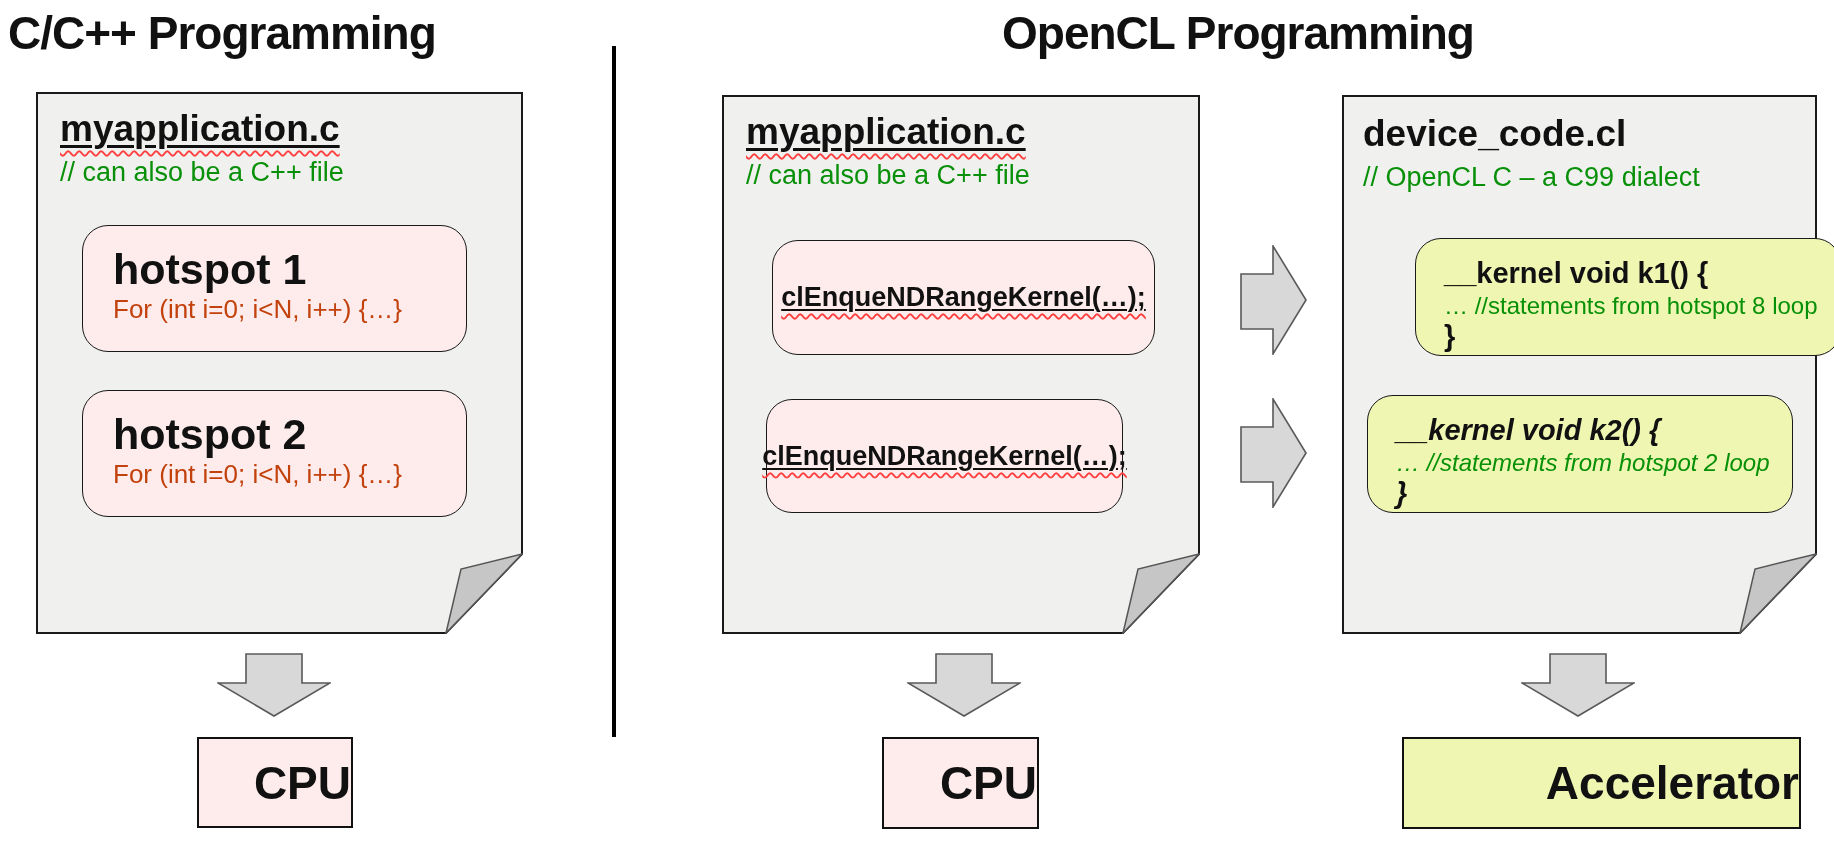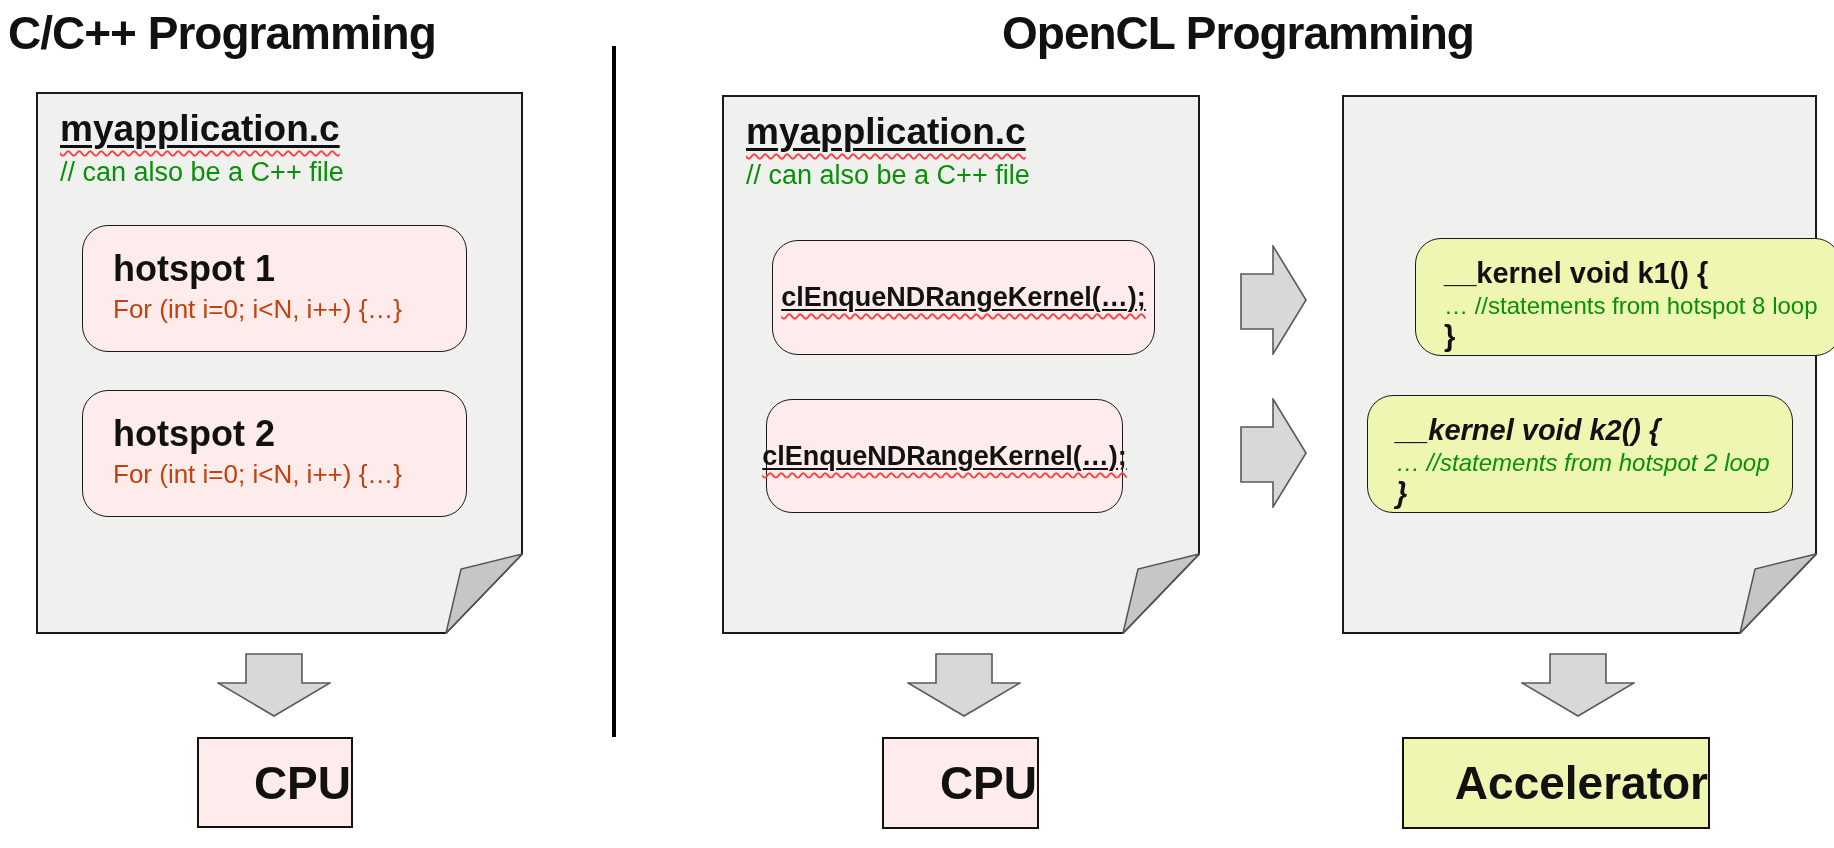--- a/index.html
+++ b/index.html
@@ -25,21 +25,21 @@
   .fname { font-size:37px; font-weight:700; line-height:46px; white-space:nowrap; }
   .u-solid { text-decoration:underline solid #111; text-decoration-thickness:2.5px; text-underline-offset:4px; }
   .u-wavy  { text-decoration:underline wavy #ff4040; text-decoration-thickness:2px; text-underline-offset:9px; }
   .comment { font-size:27px; line-height:33px; color:#089008; margin-top:4px; white-space:nowrap; }
 
   
   .pinkbox {
     position:absolute; background:#fdeceb; border:1.8px solid #1a1a1a; border-radius:26px;
     box-sizing:border-box;
   }
-  .hotspot-title { font-size:36px; font-weight:700; line-height:46px; }
+  .hotspot-title { font-size:43px; font-weight:700; line-height:46px; }
   .hotspot-code  { font-size:26px; line-height:34px; color:#c2410c; white-space:nowrap; }
   .callbox { display:flex; align-items:center; justify-content:center; }
   .call-text { font-size:27px; font-weight:700; white-space:nowrap; }
   .call-text .u-solid { text-decoration-thickness:2px; text-underline-offset:3px; }
   .call-text .u-wavy  { text-underline-offset:7px;text-align:center; }
 
   
   .yellowbox {
     position:absolute; background:#eef6b2; border:1.8px solid #1a1a1a; border-radius:26px;
     box-sizing:border-box; padding:17px 10px 0 28px;
@@ -124,33 +124,37 @@
   </svg>
   <svg class="abs" style="left:1240px; top:398px;" width="67" height="110" viewBox="0 0 67 110">
     <polygon points="1,29 33,29 33,1 66,55 33,109 33,84 1,84" fill="#d8d8d8" stroke="#595959" stroke-width="1.6"></polygon>
   </svg>
 
   <div class="abs doc" style="left:1342px; top:95px; width:475px; height:539px;">
     <svg width="475" height="539" viewBox="0 0 475 539">
       <path d="M1,1 H474 V459 L398,538 H1 Z" fill="#f0f0ef" stroke="#1a1a1a" stroke-width="2"></path>
       <path d="M398,538 L474,459 L413,474 Z" fill="#c6c6c6" stroke="#555" stroke-width="1.5"></path>
     </svg>
+    <div class="doc-head" style="left:21px; top:16px;">
+      <div class="fname">device_code.cl</div>
+      <div class="comment">// OpenCL C – a C99 dialect</div>
+    </div>
     <div class="yellowbox" style="left:25px; top:143px; width:426px; height:118px;margin-left:48px;">
       <div class="kernel-sig">__kernel void k1() {</div>
       <div class="kernel-body">… //statements from hotspot 8 loop</div>
       <div class="kernel-close">}</div>
     </div>
     <div class="yellowbox" style="left:25px; top:300px; width:426px; height:118px;font-style:italic;">
       <div class="kernel-sig">__kernel void k2() {</div>
       <div class="kernel-body">… //statements from hotspot 2 loop</div>
       <div class="kernel-close">}</div>
     </div>
   </div>
 
   <svg class="abs" style="left:1521px; top:653px;" width="114" height="64" viewBox="0 0 114 64">
     <polygon points="29,1 85,1 85,30 113,30 57,63 1,30 29,30" fill="#d8d8d8" stroke="#595959" stroke-width="1.6"></polygon>
   </svg>
 
-  <div class="target-box target-yellow" style="left:1402px; top:737px; width:308px; height:92px;">
+  <div class="target-box target-yellow" style="left:1402px; top:737px; width:399px; height:92px;">
     <span>Accelerator</span>
   </div>
 
 </div>
 
 </body></html>

